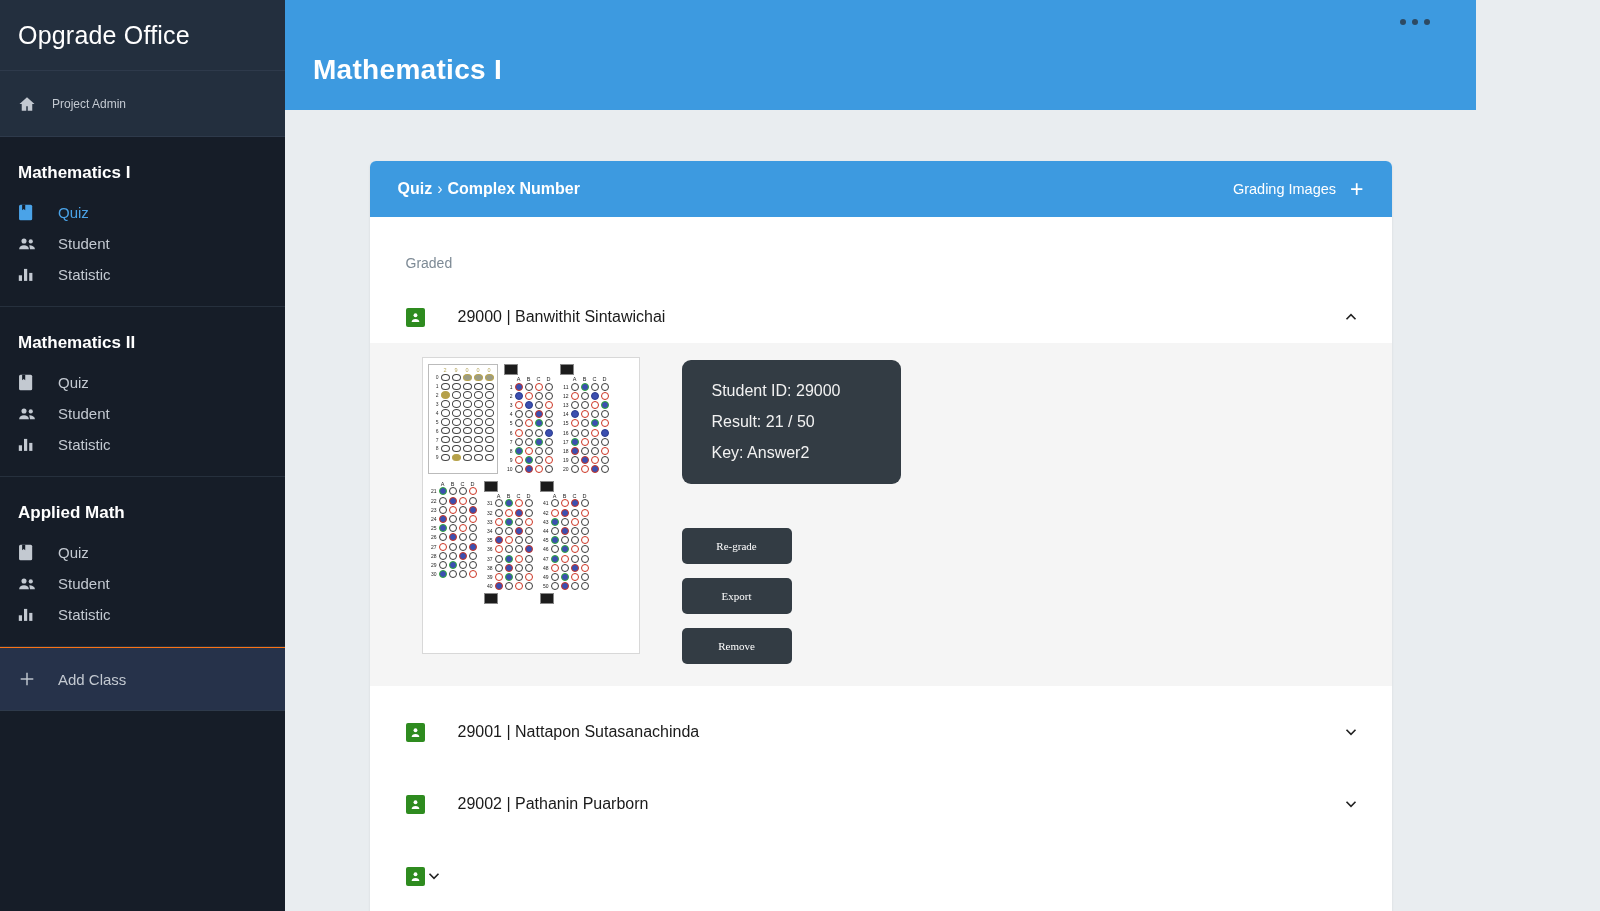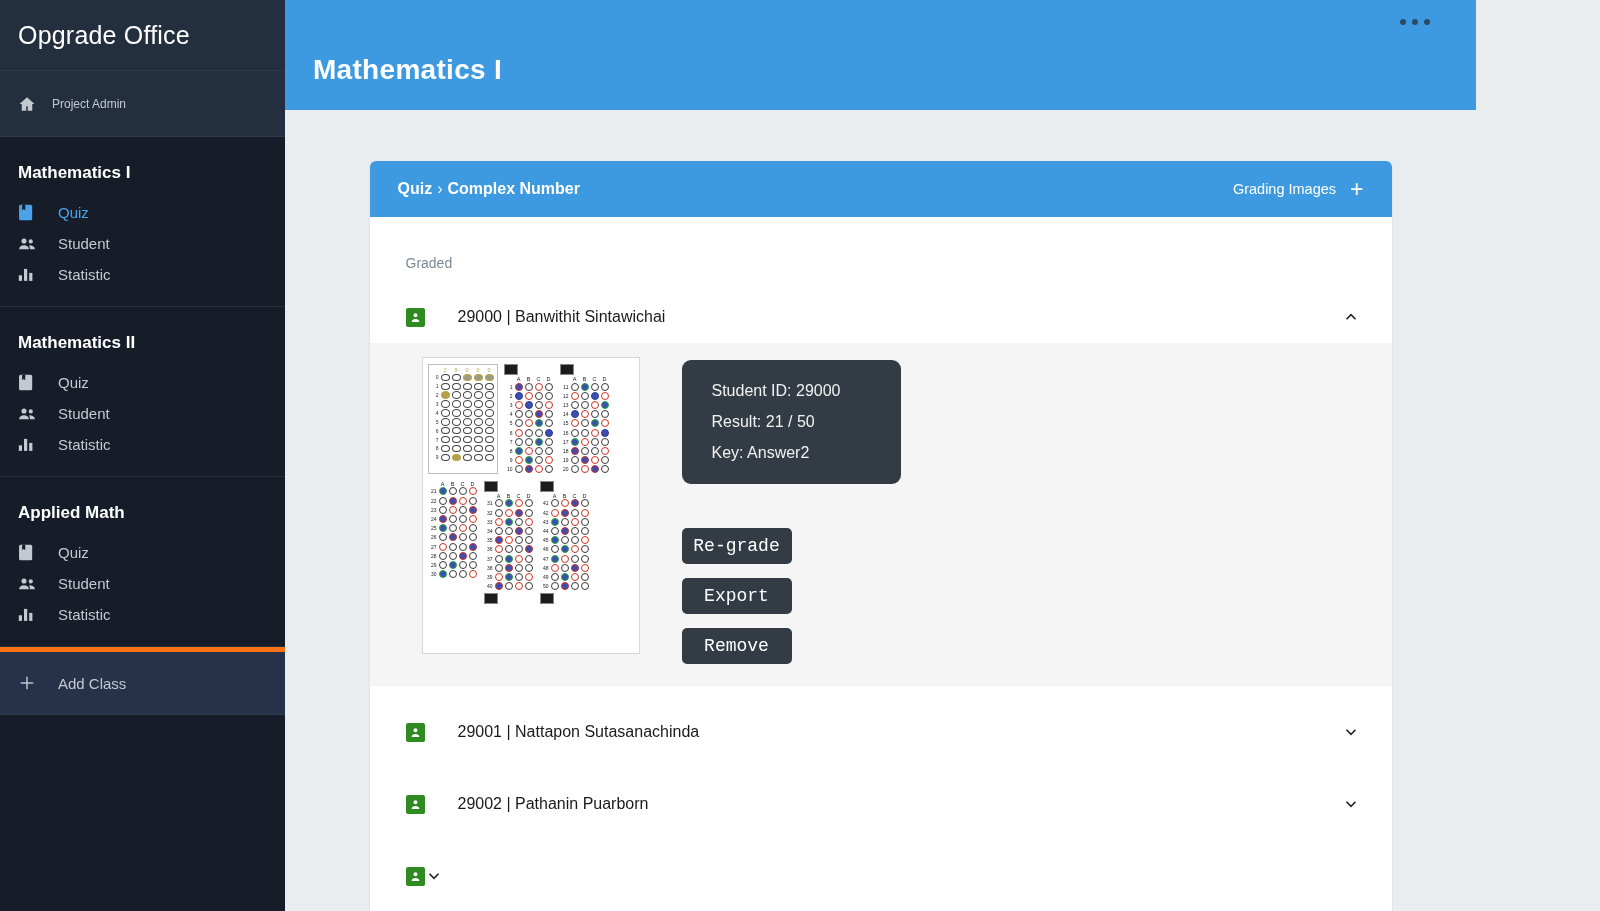--- a/index.html
+++ b/index.html
@@ -45,21 +45,21 @@
     cursor: pointer;
   }
   .nav-item .ic { width: 34px; display: flex; align-items: center; }
   .nav-label { color: #c3c9d1; font-size: 15px; margin-left: 6px; }
   .nav-item.active .nav-label { color: #4aa3e8; }
 
   .add-class {
     background: #26324a;
     display: flex; align-items: center;
     padding: 22px 0 22px 18px;
-    border-top: 5px solid #f97316;
+    border-top: 1px solid #f97316;
     border-bottom: 1px solid #2e3a4b;
     cursor: pointer;
   }
   .add-class .ic { width: 34px; display: flex; align-items: center; }
   .add-class .nav-label { color: #c3c9d1; font-size: 15px; margin-left: 6px; }
   .sidebar-fill { flex: 1; background: #161d28; }
 
   
   .main { flex: 1; height: 911px; display: flex; flex-direction: column; background: #e9edf0; }
   .topbar {
@@ -126,21 +126,21 @@
     margin-left: 42px; margin-top: 3px;
     background: #333c44; border-radius: 9px;
     padding: 22px 30px; width: 219px;
     display: flex; flex-direction: column; gap: 13px;
   }
   .tooltip div { color: #f2f2f2; font-size: 16px; }
   .btncol { margin-left: -219px; margin-top: 171px; display: flex; flex-direction: column; gap: 14px; }
   .abtn {
     width: 110px; height: 36px; background: #333c44;
     color: #fff; border: none; border-radius: 5px;
-    font-size: 18px; font-family: Liberation Mono, monospace;
+    font-size: 11px; font-family: Liberation Serif, serif;
     cursor: pointer;
   }
 
   
   .sheet-top { display: flex; gap: 6px; }
   .sheet-bot { display: flex; gap: 6px; margin-top: 7px; }
   .idgrid { border: 1px solid #bbb; padding: 2px 2px; background: #fff; }
   .idhdr { display: flex; padding-left: 9px; }
   .idhdr span { width: 11px; text-align: center; font-size: 5.5px; color: #b5a55b; }
   .idrow { display: flex; align-items: center; }

